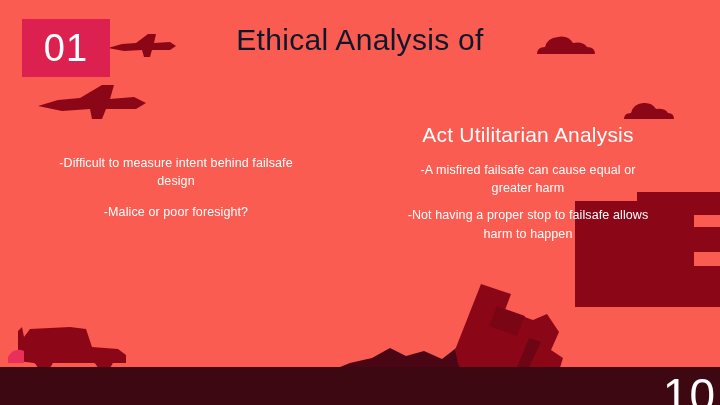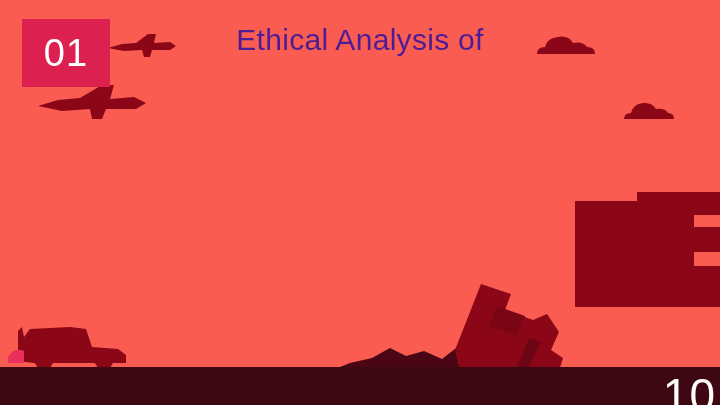--- a/index.html
+++ b/index.html
@@ -61,41 +61,41 @@
   #jet-large { left: 38px; top: 82px; width: 108px; height: 40px; }
 
   
   #cloud-a { left: 535px; top: 33px; width: 62px; height: 22px; }
   #cloud-b { left: 622px; top: 100px; width: 54px; height: 20px; }
 
   
   #badge {
     position: absolute;
     left: 22px; top: 19px;
-    width: 88px; height: 68px;
+    width: 88px; height: 58px;
     background: #DC2050;
     display: flex;
     align-items: center;
     justify-content: center;
   }
   #badge-num {
     color: #FFFFFF;
     font-size: 38px;
     font-weight: 400;
     letter-spacing: 1px;
     line-height: 1;
   }
 
   
   #title {
     position: absolute;
     left: 160px; top: 22px;
     width: 400px;
     text-align: center;
-    color: #4c1d95;
+    color: #0f172a;
     font-size: 30px;
     font-weight: 400;
     line-height: 1.18;
     letter-spacing: 0.3px;
   }
 
   
   .col { position: absolute; text-align: center; color: #FFFFFF; }
   #col-left  { left: 16px;  top: 134px; width: 320px; }
   #col-right { left: 378px; top: 122px; width: 300px; }
@@ -175,18 +175,29 @@
 
   <div id="badge">
     <span id="badge-num">01</span>
   </div>
 
   <div id="title">
     <div>Ethical Analysis of</div>
   </div>
 
   <div class="col" id="col-left">
-  </div>
-
+    <div class="col-body">
+      <div class="bullet">-Difficult to measure intent behind failsafe design</div>
+      <div class="bullet">-Malice or poor foresight?</div>
+    </div>
+  </div>
+
+  <div class="col" id="col-right">
+    <div class="col-head">Act Utilitarian Analysis</div>
+    <div class="col-body">
+      <div class="bullet">-A misfired failsafe can cause equal or greater harm</div>
+      <div class="bullet">-Not having a proper stop to failsafe allows harm to happen</div>
+    </div>
+  </div>
 
   <div id="pagenum">10</div>
 
 </div>
 
 </body></html>

